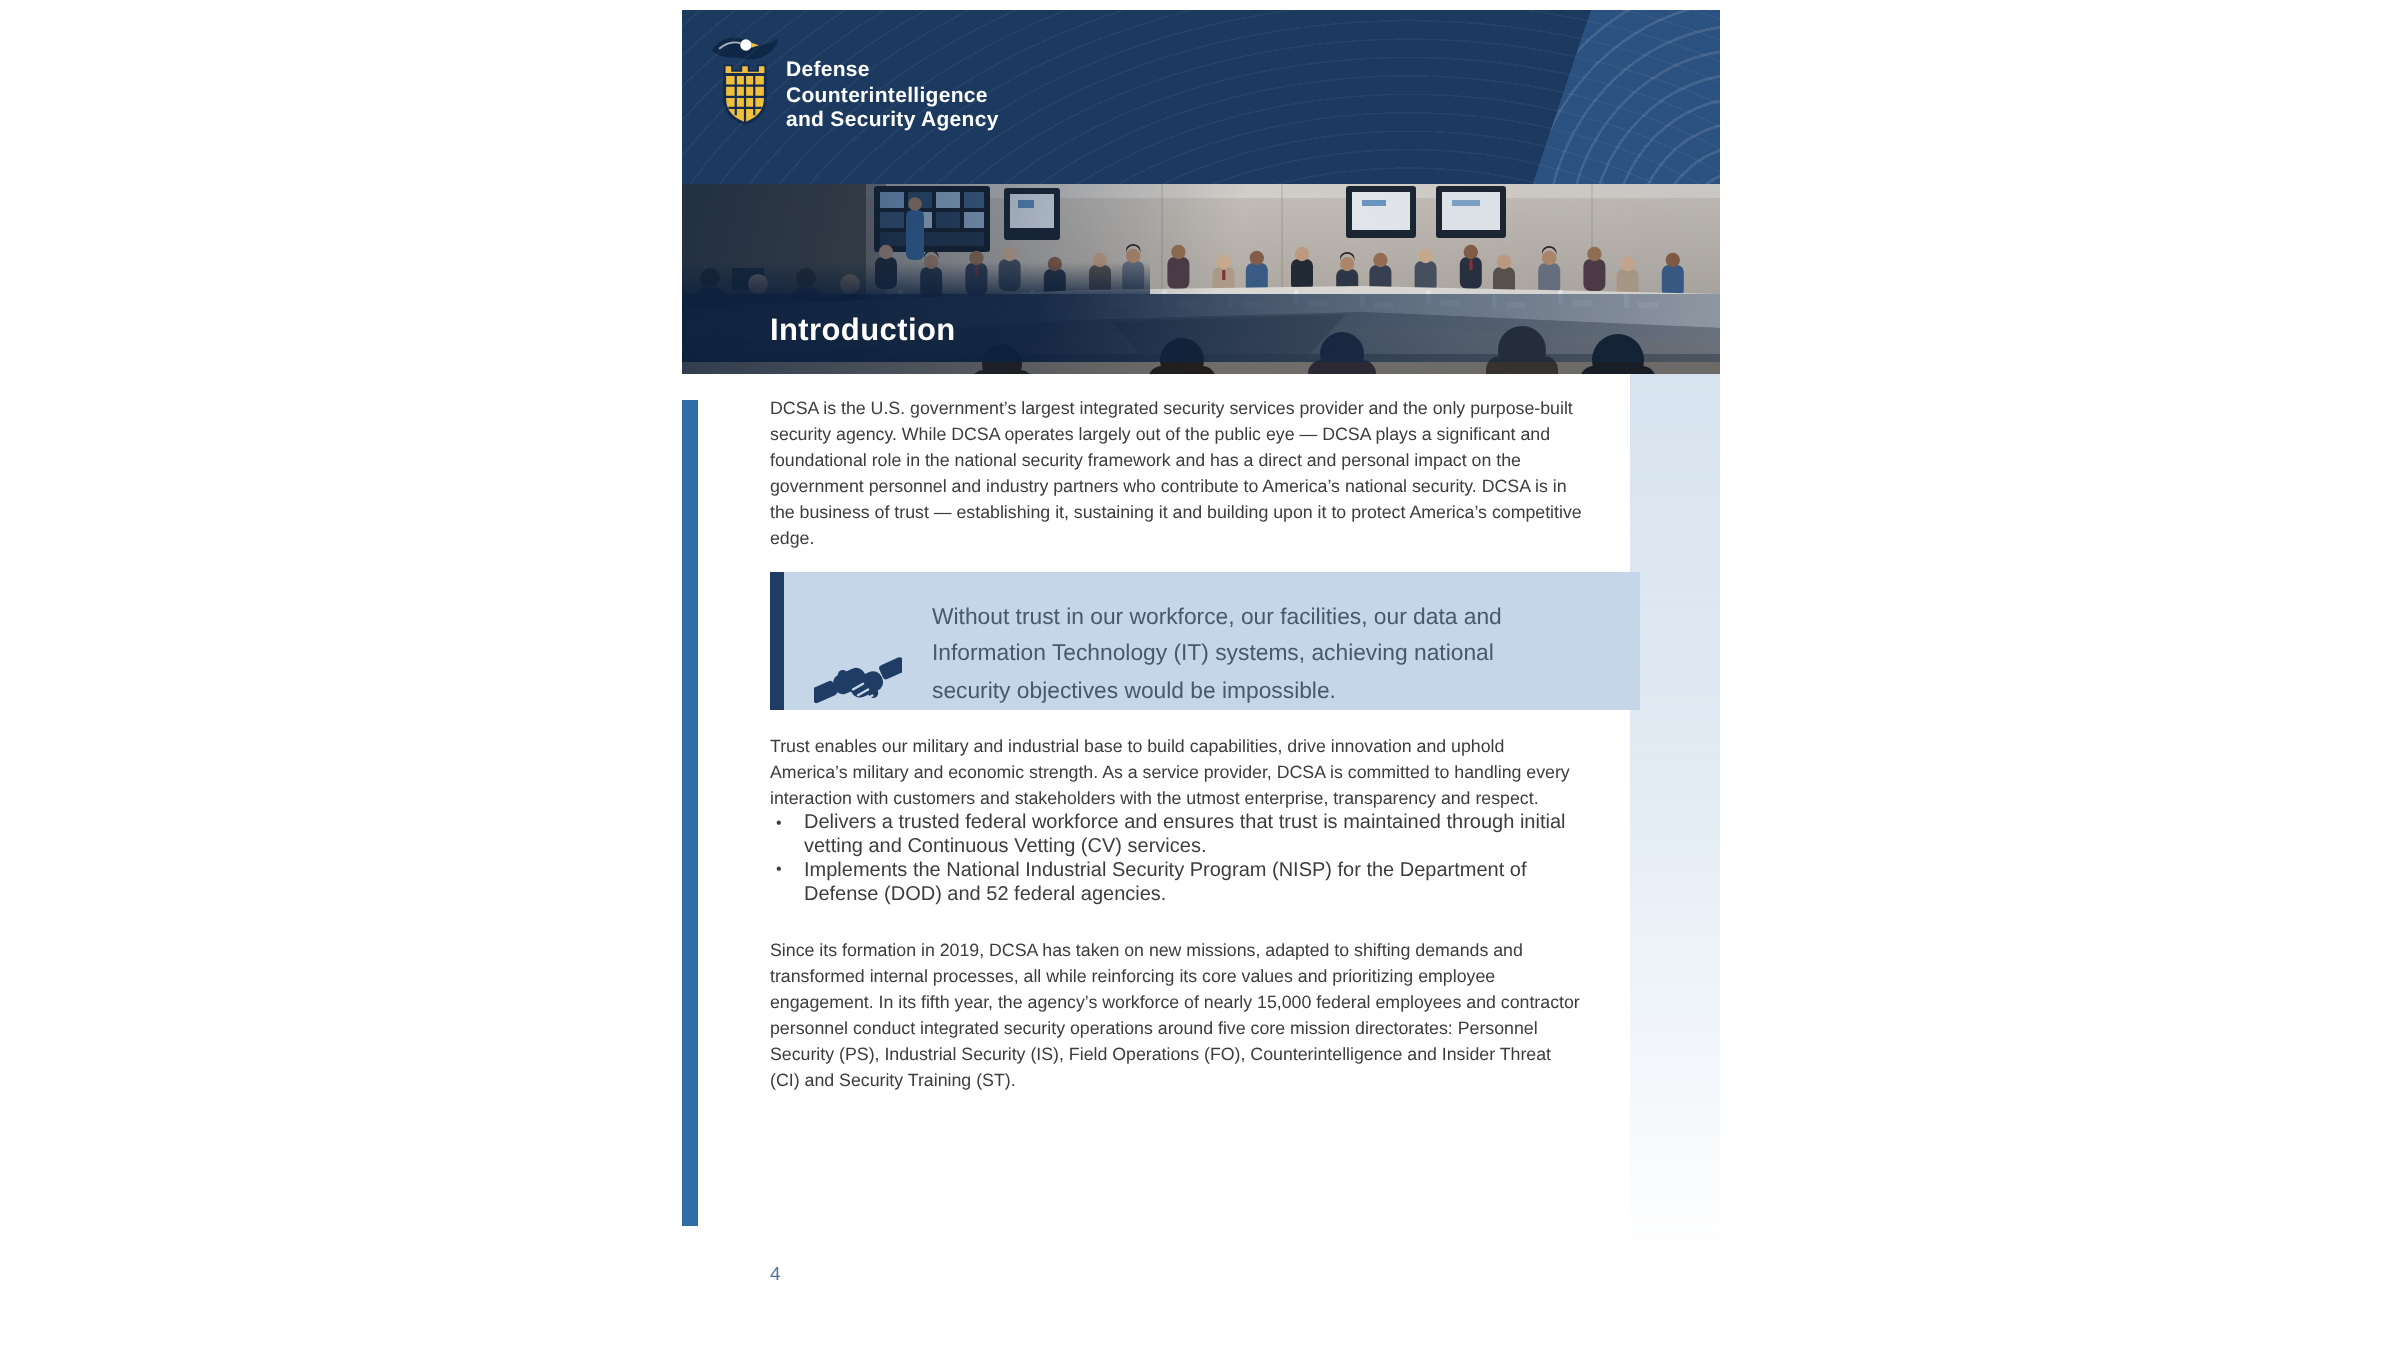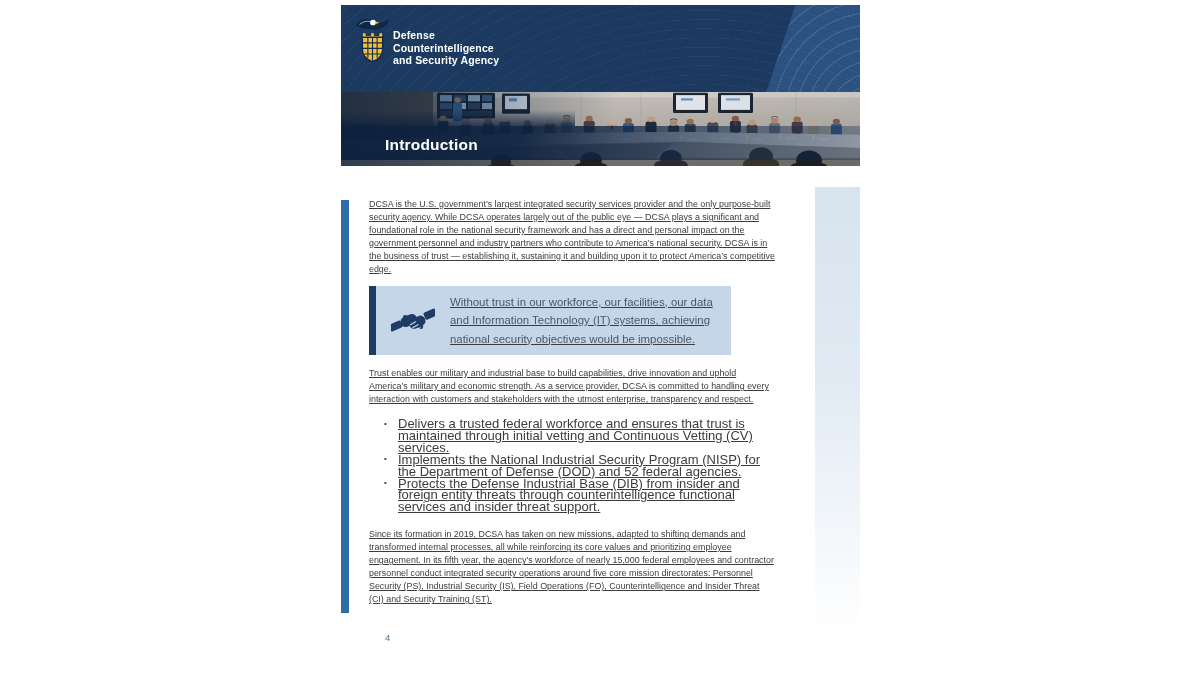--- a/index.html
+++ b/index.html
@@ -31,45 +31,45 @@
     position:absolute;top:0;right:0;width:104px;height:100%;
     background:repeating-radial-gradient(ellipse 300px 330px at 112% 135%,
       rgba(126,162,206,0.40) 0 1.3px, rgba(45,84,132,0.90) 1.3px 11px);
     clip-path:polygon(38% 0,100% 0,100% 100%,10% 100%);
   }
   .logo{position:absolute;left:13px;top:8px;width:37px;height:56px;}
   .agency{position:absolute;left:52px;top:24px;color:#fff;font-size:10.5px;
     line-height:12.5px;font-weight:600;letter-spacing:.15px;}
 
   
-  .hero{position:absolute;top:87px;left:0;width:519px;height:74px;overflow:hidden;background:#9a948c;}
+  .hero{position:absolute;top:87px;left:0;width:519px;height:95px;overflow:hidden;background:#9a948c;}
   .hero svg{position:absolute;inset:0;width:100%;height:100%;}
   .hero-tint{position:absolute;inset:0;
     background:linear-gradient(105deg,rgba(15,35,64,0.72) 0%,rgba(15,35,64,0.38) 28%,rgba(15,35,64,0.06) 52%,rgba(15,35,64,0.10) 100%);}
   .hero-overlay{position:absolute;left:0;right:0;bottom:6px;height:34px;
     background:linear-gradient(97deg,rgba(13,33,62,0.97) 0%,rgba(13,33,62,0.93) 34%,rgba(15,39,72,0.62) 66%,rgba(17,43,78,0.34) 100%);}
   .hero-overlay::before{content:"";position:absolute;left:0;right:55%;top:-16px;height:16px;
     background:linear-gradient(to top,rgba(13,33,62,0.75),rgba(13,33,62,0));}
   .hero h1{position:absolute;left:44px;bottom:12px;margin:0;font-size:15.5px;
     font-weight:700;color:#fff;letter-spacing:.2px;}
 
   
   .left-bar{position:absolute;left:0;top:195px;width:8px;height:413px;background:var(--accent-blue);}
   .right-band{position:absolute;left:474px;top:182px;width:45px;height:480px;
     background:linear-gradient(180deg,#d7e3ee 0%,#e2ebf4 42%,rgba(255,255,255,0) 93%);}
 
   
-  .content{position:absolute;left:28px;top:193px;width:407px;text-decoration:underline;}
+  .content{position:absolute;left:44px;top:193px;width:407px;}
   .body-p{margin:0;font-size:8.9px;line-height:13px;color:var(--body-text);}
-  .callout{margin:10px 0 12px 0;height:69px;width:362px;background:var(--callout-bg);
-    border-left:7px solid var(--callout-navy);display:flex;align-items:center;}
+  .callout{margin:10px 0 12px 0;height:69px;width:435px;background:var(--callout-bg);
+    border-left:7px solid var(--callout-navy);display:flex;align-items:flex-end;}
   .callout-icon{width:74px;display:flex;justify-content:center;align-items:center;flex:0 0 74px;}
   .callout-text{margin:0;width:306px;font-size:11.4px;line-height:18.5px;color:#49596a;}
   .list-heading{margin:10px 0 2px 0;font-size:9.2px;font-weight:700;color:#333;}
-  .bullets{margin:12px;padding:0;list-style:none;font-size:13px;line-height:11.9px;color:var(--body-text);}
+  .bullets{margin:0;padding:0;list-style:none;font-size:10px;line-height:11.9px;color:var(--body-text);}
   .bullets li{position:relative;padding-left:17px;}
   .bullets li::before{content:"•";position:absolute;left:3px;top:-0.5px;font-size:8px;color:#3c3c3c;}
   .p-last{margin-top:15px;}
   .page-num{position:absolute;left:44px;top:627px;font-size:9.5px;color:var(--page-num);}
 </style>
 </head>
 <body>
 
 <div class="canvas">
   <div class="page">
@@ -272,21 +272,20 @@
           </svg>
         </div>
         <p class="callout-text">Without trust in our workforce, our facilities, our data and Information Technology (IT) systems, achieving national security objectives would be impossible.</p>
       </div>
 
       <p class="body-p">Trust enables our military and industrial base to build capabilities, drive innovation and uphold America’s military and economic strength. As a service provider, DCSA is committed to handling every interaction with customers and stakeholders with the utmost enterprise, transparency and respect.</p>
 
       <ul class="bullets">
         <li>Delivers a trusted federal workforce and ensures that trust is maintained through initial vetting and Continuous Vetting (CV) services.</li>
         <li>Implements the National Industrial Security Program (NISP) for the Department of Defense (DOD) and 52 federal agencies.</li>
-        <li>Protects the Defense Industrial Base (DIB) from insider and foreign entity threats through counterintelligence functional services and insider threat support.</li>
       </ul>
 
       <p class="body-p p-last">Since its formation in 2019, DCSA has taken on new missions, adapted to shifting demands and transformed internal processes, all while reinforcing its core values and prioritizing employee engagement. In its fifth year, the agency’s workforce of nearly 15,000 federal employees and contractor personnel conduct integrated security operations around five core mission directorates: Personnel Security (PS), Industrial Security (IS), Field Operations (FO), Counterintelligence and Insider Threat (CI) and Security Training (ST).</p>
     </main>
 
     <div class="page-num">4</div>
   </div>
 </div>
 
 </body></html>

